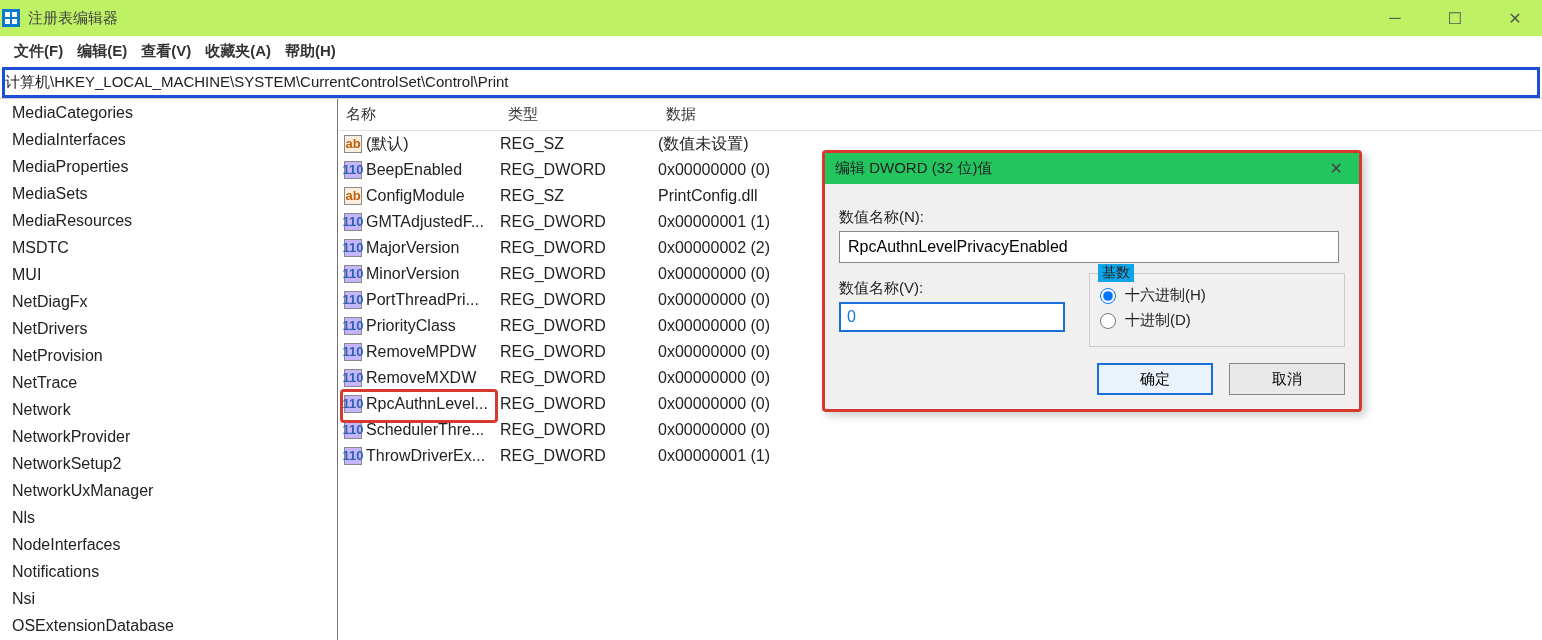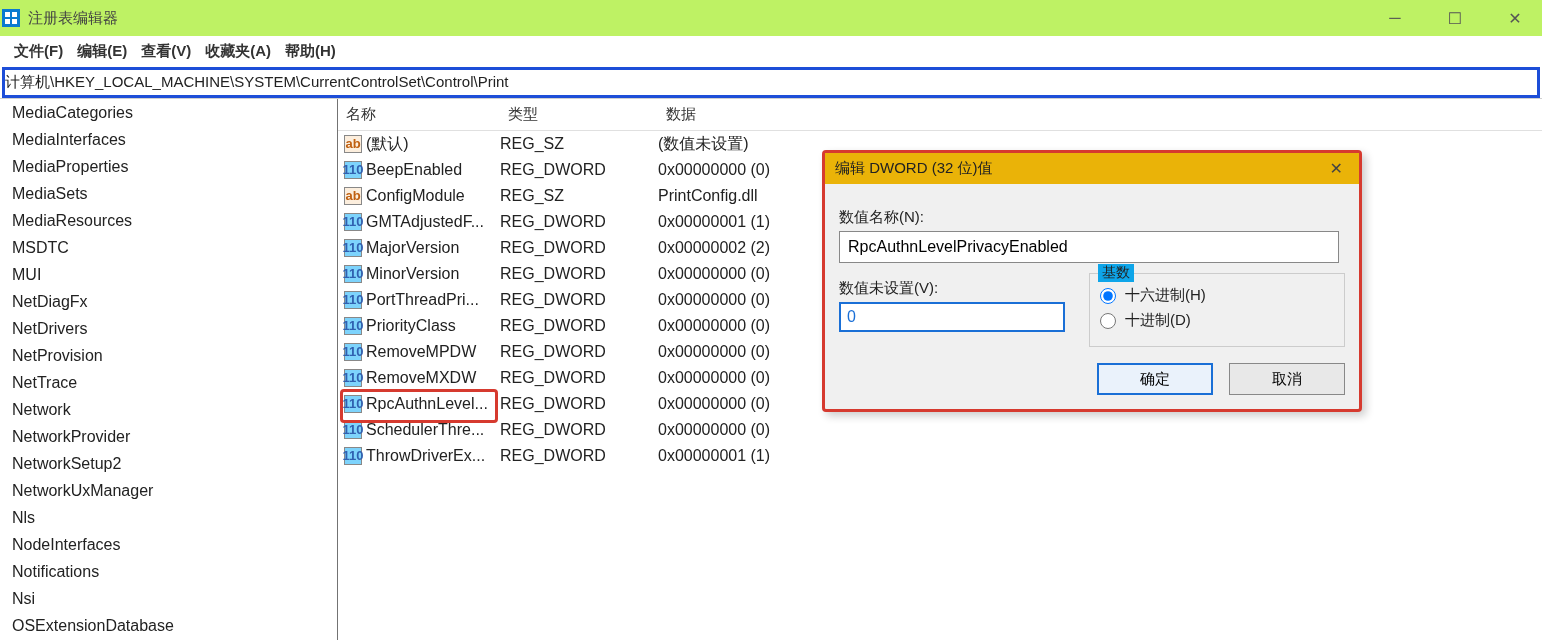--- a/index.html
+++ b/index.html
@@ -87,21 +87,21 @@
 }
 .lv-row .val-icon {
   width: 18px; height: 18px;
   margin: 0 4px 0 6px;
   display: inline-flex; align-items: center; justify-content: center;
   font-size: 13px;
   font-weight: bold;
   border: 1px solid #888;
 }
 .val-icon.sz { background:#fceedd; color:#c06010; }
-.val-icon.dw { background:#7dd3fc; color:#3060b0; }
+.val-icon.dw { background:#c4b5fd; color:#3060b0; }
 .lv-row .c-name { width: 134px; overflow: hidden; text-overflow: ellipsis; white-space: nowrap; }
 .lv-row .c-type { width: 158px; }
 .lv-row .c-data { flex: 1; }
 .highlight-row { position: relative; }
 .highlight-row::after {
   content: "";
   position: absolute;
   left: 2px; top: -2px;
   width: 152px; height: 28px;
   border: 3px solid #d63a2f;
@@ -115,21 +115,21 @@
   background: #f0f0f0;
   border: 3px solid #d63a2f;
   border-radius: 4px;
   box-shadow: 4px 4px 8px rgba(0,0,0,0.2);
 }
 .dialog-title {
   display: flex;
   align-items: flex-start;
   padding: 6px 10px;
   font-size: 15px;
-  background: #eab308;
+  background: #22c55e;
   gap: 10px;
 }
 .dialog-title .close { margin-left: auto; font-size: 16px; color: #444; cursor: pointer; padding: 0 6px; }
 .dialog-body { padding: 18px 14px 14px; }
 .dlg-label { font-size: 15px; margin: 6px 0 4px; }
 .dlg-input-ro {
   width: 500px; padding: 6px 8px;
   border: 1px solid #888; background: #fff;
   font-size: 16px;
 }
@@ -302,21 +302,21 @@
 <div class="dialog">
   <div class="dialog-title">
     <span>编辑 DWORD (32 位)值</span>
     <span class="close">✕</span>
   </div>
   <div class="dialog-body">
     <div class="dlg-label"><span>数值名称(N):</span></div>
     <input class="dlg-input-ro" readonly="" value="RpcAuthnLevelPrivacyEnabled" style="">
     <div class="dlg-row">
       <div class="dlg-col-l">
-        <div class="dlg-label">数值未设置(V):</div>
+        <div class="dlg-label">数值名称(V):</div>
         <input class="dlg-val-input" value="0" style="">
       </div>
       <div class="dlg-col-r">
         <span class="legend">基数</span>
         <label class="radio-row">
           <input type="radio" name="base" checked="" style="">
           <span>十六进制(H)</span>
         </label>
         <label class="radio-row">
           <input type="radio" name="base" style="">

